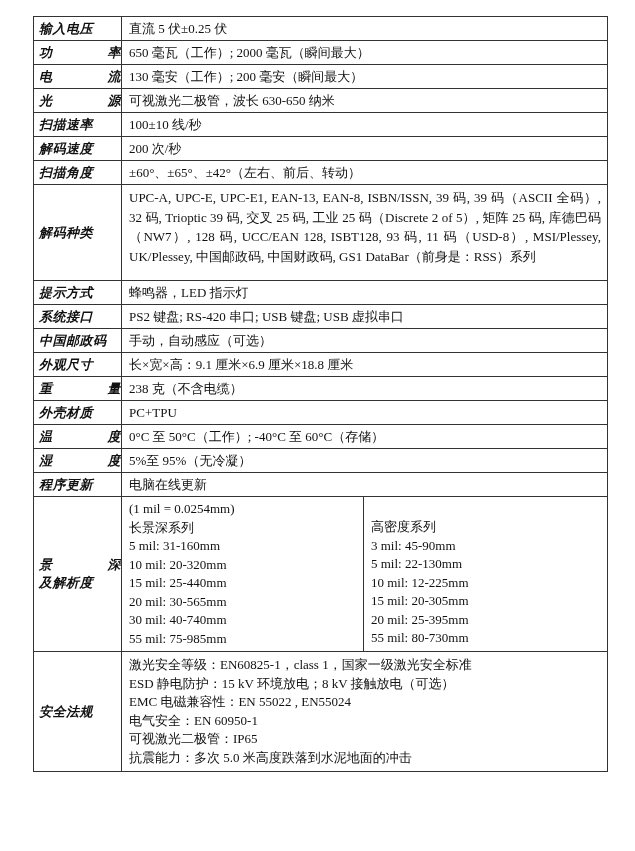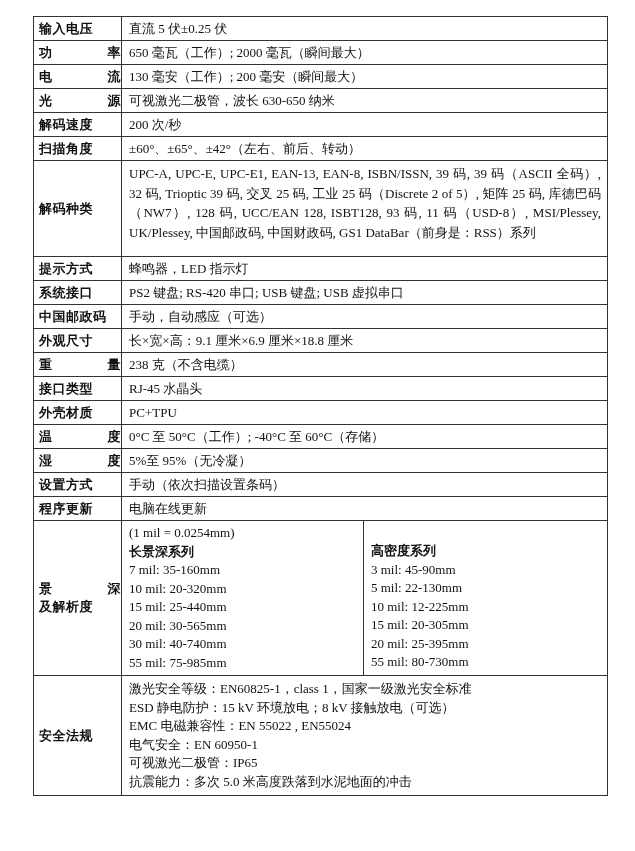--- a/index.html
+++ b/index.html
@@ -30,20 +30,21 @@
     border: 1px solid #333333;
     font-size: 13px;
     vertical-align: middle;
     overflow: hidden;
   }
   tr.r td { height: 21px; }
   td.lbl {
     font-weight: bold;
     padding: 1px 0 1px 5px;
     letter-spacing: 0.5px;
+    font-style: italic;
   }
   td.lbl.spread {
     text-align: justify;
     text-align-last: justify;
   }
   .dof-lbl div.spread {
     text-align: justify;
     text-align-last: justify;
   }
   td.val {
@@ -56,21 +57,21 @@
     text-align: justify;
     margin-left: 40px;
   }
   td.dof-cell {
     vertical-align: top;
     line-height: 18.5px;
     padding-top: 3px;
     padding-bottom: 3px;
   }
   td.dof-right { padding-top: 21px; }
-  .dof-title { font-weight: bold; }
+  .dof-title { font-weight: normal; }
   .dof-lbl { line-height: 18px; }
   td.safety-cell {
     line-height: 18.5px;
     padding-top: 4px;
     padding-bottom: 4px;
   }
 </style>
 </head>
 <body>
 
@@ -90,20 +91,24 @@
         <td class="lbl spread">功率</td>
         <td class="val" colspan="2">650 毫瓦（工作）; 2000 毫瓦（瞬间最大）</td>
       </tr>
       <tr class="r">
         <td class="lbl spread">电流</td>
         <td class="val" colspan="2">130 毫安（工作）; 200 毫安（瞬间最大）</td>
       </tr>
       <tr class="r">
         <td class="lbl spread">光源</td>
         <td class="val" colspan="2">可视激光二极管，波长 630-650 纳米</td>
+      </tr>
+      <tr class="r">
+        <td class="lbl">扫描速率</td>
+        <td class="val" colspan="2">100±10 线/秒</td>
       </tr>
       <tr class="r">
         <td class="lbl">解码速度</td>
         <td class="val" colspan="2">200 次/秒</td>
       </tr>
       <tr class="r">
         <td class="lbl">扫描角度</td>
         <td class="val" colspan="2">±60°、±65°、±42°（左右、前后、转动）</td>
       </tr>
 
@@ -126,53 +131,45 @@
       </tr>
       <tr class="r">
         <td class="lbl">外观尺寸</td>
         <td class="val" colspan="2">长×宽×高：9.1 厘米×6.9 厘米×18.8 厘米</td>
       </tr>
       <tr class="r">
         <td class="lbl spread">重量</td>
         <td class="val" colspan="2">238 克（不含电缆）</td>
       </tr>
       <tr class="r">
-        <td class="lbl">接口类型</td>
-        <td class="val" colspan="2">RJ-45 水晶头</td>
-      </tr>
-      <tr class="r">
         <td class="lbl">外壳材质</td>
         <td class="val" colspan="2">PC+TPU</td>
       </tr>
       <tr class="r">
         <td class="lbl spread">温度</td>
         <td class="val" colspan="2">0°C 至 50°C（工作）; -40°C 至 60°C（存储）</td>
       </tr>
       <tr class="r">
         <td class="lbl spread">湿度</td>
         <td class="val" colspan="2">5%至 95%（无冷凝）</td>
-      </tr>
-      <tr class="r">
-        <td class="lbl">设置方式</td>
-        <td class="val" colspan="2">手动（依次扫描设置条码）</td>
       </tr>
       <tr class="r">
         <td class="lbl">程序更新</td>
         <td class="val" colspan="2">电脑在线更新</td>
       </tr>
 
       <tr>
         <td class="lbl dof-lbl">
           <div class="spread">景深</div>
           <div>及解析度</div>
         </td>
         <td class="val dof-cell">
           <div class="dof-note">(1 mil = 0.0254mm)</div>
           <div class="dof-title">长景深系列</div>
-          <div>7 mil: 35-160mm</div>
+          <div>5 mil: 31-160mm</div>
           <div>10 mil: 20-320mm</div>
           <div>15 mil: 25-440mm</div>
           <div>20 mil: 30-565mm</div>
           <div>30 mil: 40-740mm</div>
           <div>55 mil: 75-985mm</div>
         </td>
         <td class="val dof-cell dof-right">
           <div class="dof-title">高密度系列</div>
           <div>3 mil: 45-90mm</div>
           <div>5 mil: 22-130mm</div>

